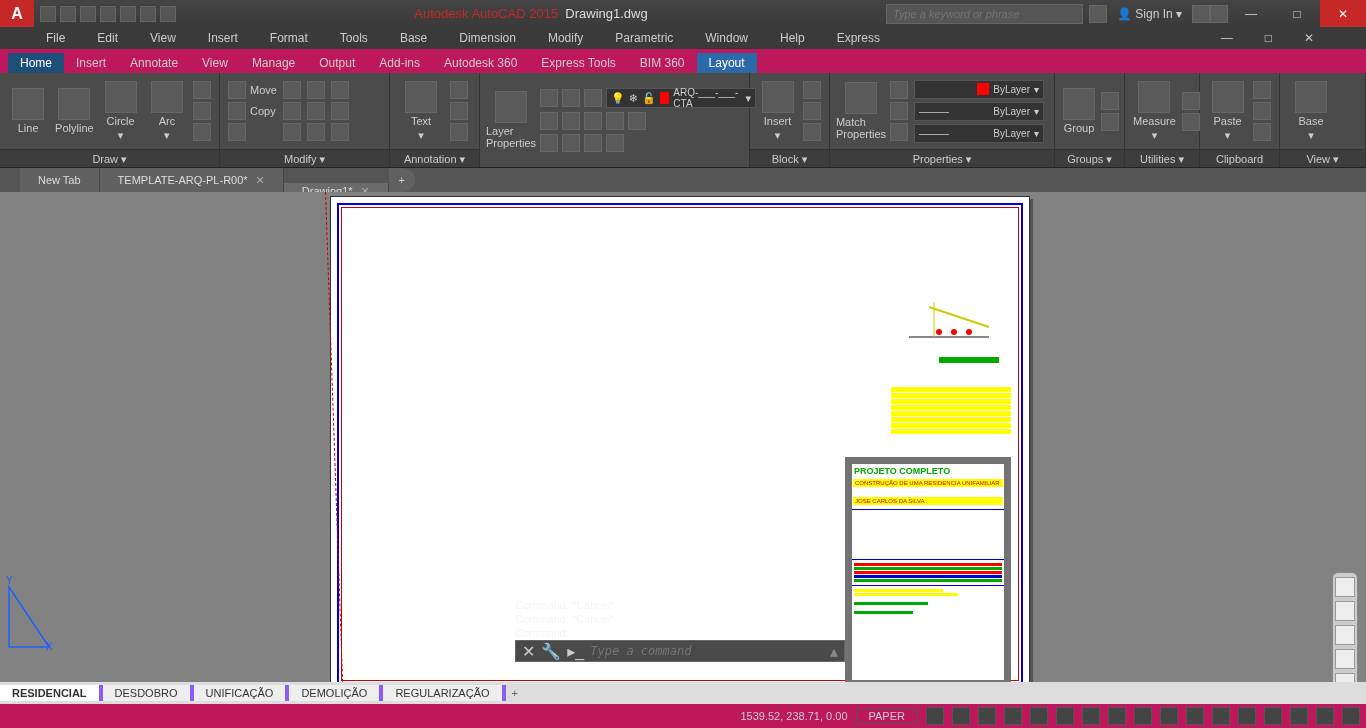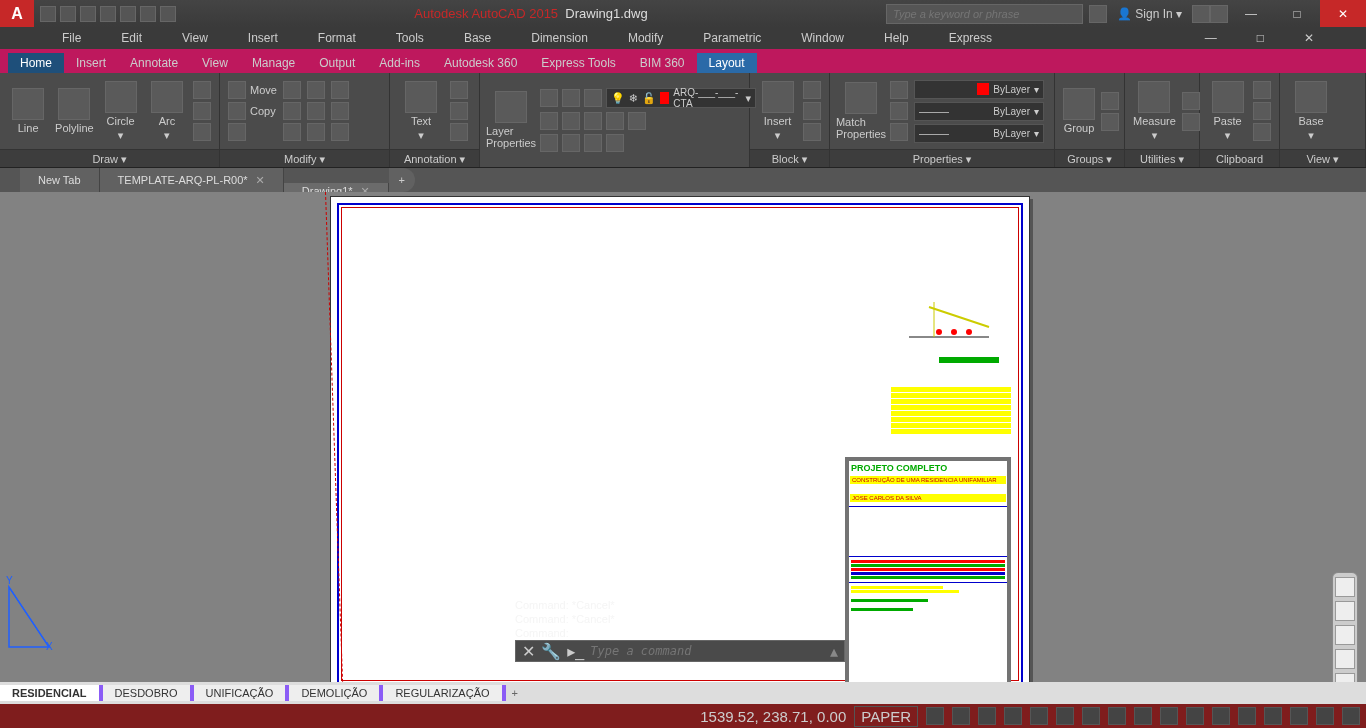--- a/index.html
+++ b/index.html
@@ -8,21 +8,21 @@
 .app-logo { width: 34px; height: 27px; background: #c62828; color: #fff; display: flex; align-items:center; justify-content:center; font-weight:bold; font-size:16px; }
 .qat { display:flex; gap:4px; padding:0 6px; }
 .qat .ico { width:16px; height:16px; background:#555; border:1px solid #666; }
 .title-center { flex:1; text-align:center; color:#ddd; font-size:13px; }
 .title-center .app { color:#c62828; }
 .search-kw { width:197px; height:20px; margin:0 6px; background:#555; border:1px solid #666; color:#999; font-style:italic; padding:0 6px; font-size:11px; }
 .signin { padding:0 10px; color:#ccc; font-size:12px; }
 .win-btns { display:flex; margin-left:auto; }
 .win-btns div { width:46px; height:27px; display:flex; align-items:center; justify-content:center; color:#ccc; font-size:12px; }
 .win-close { background:#c62828; color:#fff !important; }
-.menubar { height:22px; background:#3a3a3a; display:flex; align-items:center; padding:0 40px 0 50px; gap:16px; font-size:12px; color:#ccc; }
+.menubar { height:22px; background:#3a3a3a; display:flex; align-items:center; padding:0 40px 0 34px; gap:8px; font-size:12px; color:#ccc; }
 .menubar span { padding:2px 12px; }
 .ribbontabs { height:24px; background:#be185d; display:flex; align-items:flex-end; font-size:12px; color:#ccc; padding-left:8px; }
 .ribbontabs span { padding:3px 12px; }
 .ribbontabs .active { background:#1e4f7a; color:#fff; }
 .ribbontabs .hl { background:#2a6aa8; color:#fff; }
 .ribbon { height:95px; background:#4b4b4b; border-bottom:1px solid #222; display:flex; color:#ccc; font-size:11px; }
 .panel { border-right:1px solid #333; display:flex; flex-direction:column; }
 .panel-body { flex:1; display:flex; align-items:center; padding:4px 8px; gap:6px; }
 .panel-title { height:18px; background:#3d3d3d; text-align:center; line-height:18px; font-size:11px; border-top:1px solid #333;}
 .big-btn { display:flex; flex-direction:column; align-items:center; gap:2px; width:46px; }
@@ -37,36 +37,36 @@
 .tabs-row { height:24px; background:#555; display:flex; align-items:stretch; padding-left:20px; font-size:11px; }
 .doc-tab { padding:8px 18px; display:flex; align-items:center; gap:8px; color:#ddd; background:#616161; border-right:1px solid #444; }
 .doc-tab.active { background:#6b6b6b;margin-top:15px; }
 .tab-close { color:#aaa; }
 .tab-plus { width:26px; display:flex; align-items:center; justify-content:center; color:#ccc; background:#616161; border-radius:0 12px 12px 0;}
 .workspace { flex:1; background:#828282; position:relative; overflow:hidden; }
 .paper { position:absolute; left:330px; top:4px; width:700px; height:496px; background:#fff; border:1px solid #333; box-shadow:3px 3px 0 #555; }
 .frame-blue { position:absolute; inset:6px; border:2px solid #0000cc; }
 .frame-red { position:absolute; inset:10px; border:1px solid #c00; }
 .dash-red { position:absolute; left:325px; top:0; width:1px; height:500px; border-left:1px dashed #c00; transform:rotate(-2deg); transform-origin:top; }
-.detail-box { position:absolute; right:18px; top:260px; width:166px; height:230px; border:4px solid #737373; background:#fff; font-size:7px; }
+.detail-box { position:absolute; right:18px; top:260px; width:166px; height:230px; border:7px solid #737373; background:#fff; font-size:7px; }
 .detail-hdr { color:#0a0; font-weight:bold; font-size:9px; padding:2px; }
 .yb { background:#ff0; color:#c00; font-size:6px; padding:1px 2px; margin:1px; }
 .notes { position:absolute; right:18px; top:190px; width:120px; }
 .notes div { height:5px; background:#ff0; margin-bottom:1px; }
 .geom { position:absolute; right:30px; top:100px; width:100px; height:50px; }
 .scale { position:absolute; right:30px; top:160px; width:60px; height:6px; background:#0a0; }
 .ucs { position:absolute; left:4px; bottom:30px; width:50px; height:80px; }
 .cmd-area { position:absolute; left:515px; bottom:20px; width:330px; }
 .cmd-hist { color:#eee; font-size:11px; font-family:monospace; opacity:.6; line-height:14px; }
 .cmd-line { height:22px; background:#4a4a4a; border:1px solid #666; display:flex; align-items:center; padding:0 6px; gap:6px; }
 .cmd-input { flex:1; background:transparent; border:none; color:#ccc; font-style:italic; font-family:monospace; font-size:12px; outline:none; }
 .layout-tabs { height:22px; background:#ddd; display:flex; align-items:center; font-size:11px; }
 .ltab { padding:2px 12px; background:#eee; border-right:4px solid #8b5cf6; color:#333; }
 .ltab.active { background:#fff; font-weight:bold; }
-.statusbar { height:24px; background:#7f1d1d; display:flex; align-items:center; color:#ccc; font-size:15px; padding:0 6px; gap:8px; }
+.statusbar { height:24px; background:#be185d; display:flex; align-items:center; color:#ccc; font-size:11px; padding:0 6px; gap:8px; }
 .statusbar .sep { flex:1; }
 .st-ico { width:18px; height:18px; background:#444; border:1px solid #555; }
 .side-palette { position:absolute; right:8px; top:380px; width:26px; background:#ccc; border:1px solid #888; border-radius:6px; display:flex; flex-direction:column; gap:4px; padding:4px 2px; }
 .side-palette div { width:20px; height:20px; background:#eee; border:1px solid #999; }
 </style>
 </head>
 <body>
 
 <div class="titlebar">
   <div class="app-logo">A</div>
@@ -410,21 +410,21 @@
   <div class="ltab">UNIFICAÇÃO</div>
   <div class="ltab">DEMOLIÇÃO</div>
   <div class="ltab">REGULARIZAÇÃO</div>
   <span style="padding:0 6px;color:#666">+</span>
   <div class="sep" style="flex:1;background:#313131"></div>
 </div>
 
 <div class="statusbar">
   <div class="sep"></div>
   <span>1539.52, 238.71, 0.00</span>
-  <span style="border:1px solid #555;padding:1px 6px">PAPER</span>
+  <span style="border:1px solid #555;padding:1px 12px">PAPER</span>
   <div class="st-ico"></div>
   <div class="st-ico"></div>
   <div class="st-ico"></div>
   <div class="st-ico"></div>
   <div class="st-ico"></div>
   <div class="st-ico"></div>
   <div class="st-ico"></div>
   <div class="st-ico"></div>
   <div class="st-ico"></div>
   <div class="st-ico"></div>

